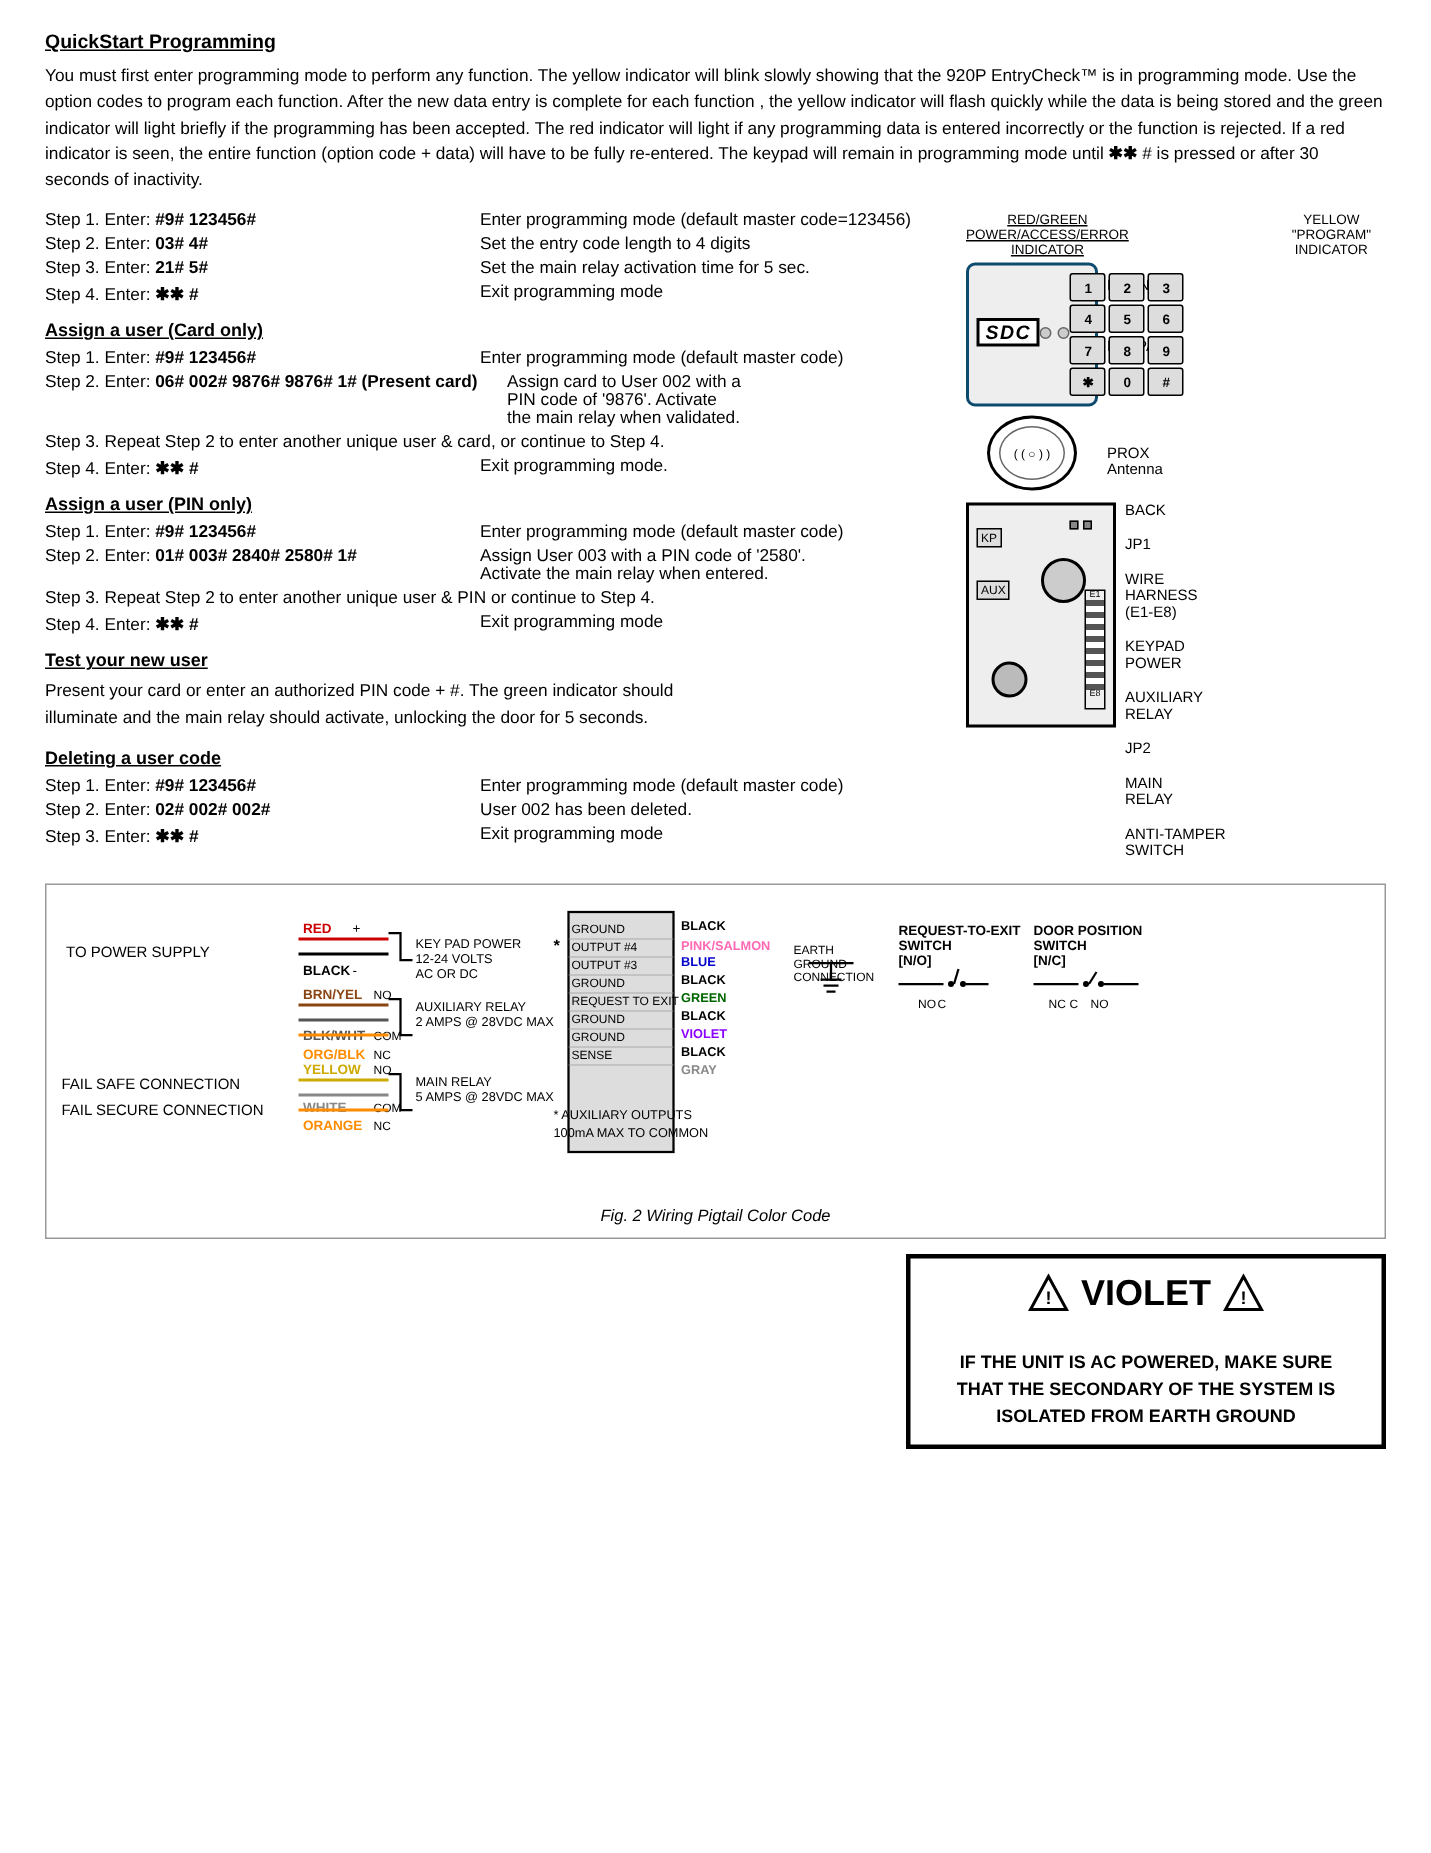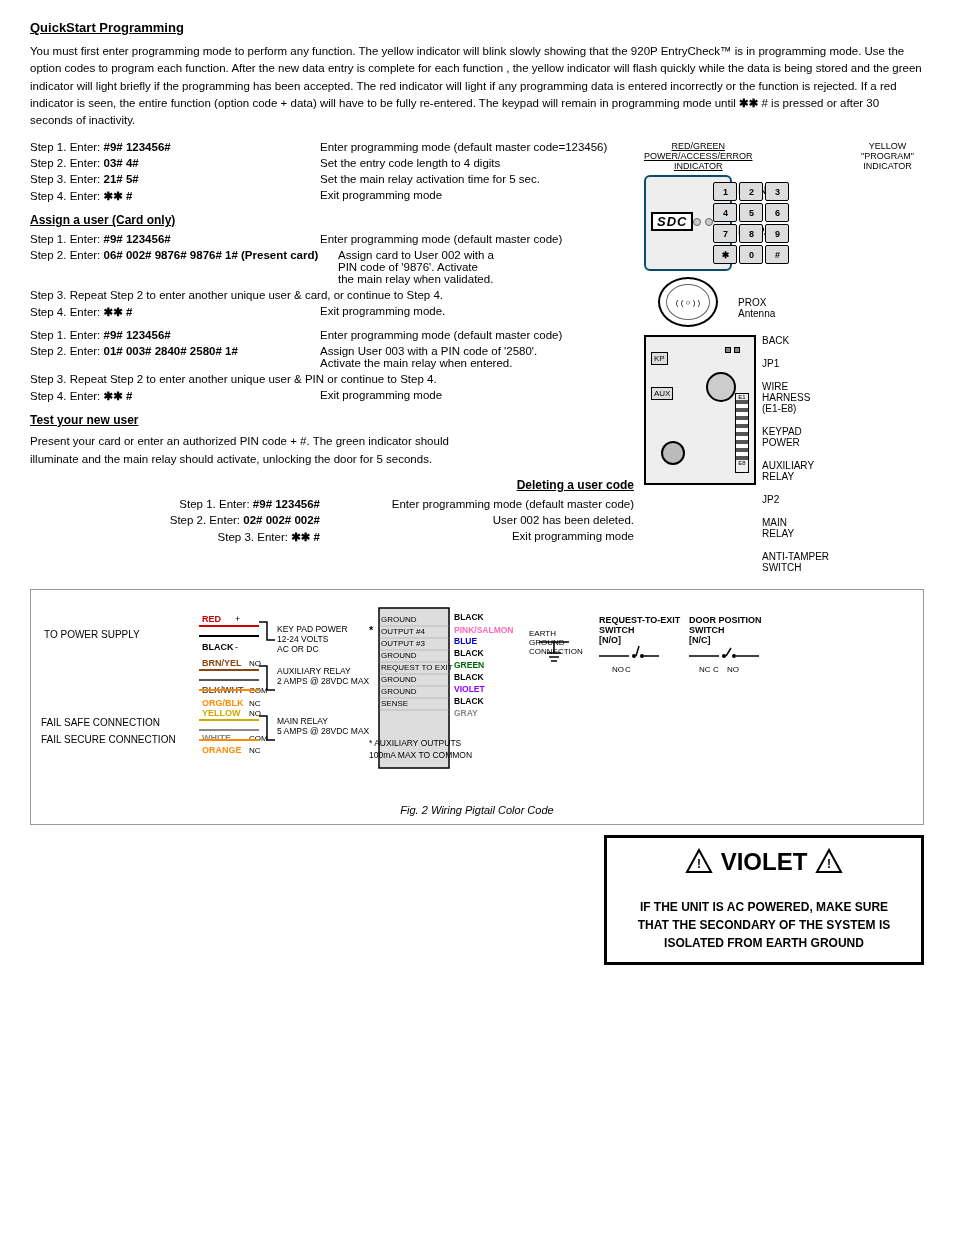--- a/index.html
+++ b/index.html
@@ -118,20 +118,21 @@
         <div class="step-row">
           <div>Step 3. Repeat Step 2 to enter another unique user &amp; card, or continue to Step 4.</div>
         </div>
         <div class="step-row">
           <div class="step-label">Step 4. Enter: <strong> ✱✱  #</strong></div>
           <div class="step-desc">Exit programming mode.</div>
         </div>
       </div>
 
       <div style="margin-top:10px;">
+        <div class="section-title">Assign a user  (PIN only)</div>
         <div class="step-row">
           <div class="step-label">Step 1. Enter: <strong> #9#  123456#</strong></div>
           <div class="step-desc">Enter programming mode (default master code)</div>
         </div>
         <div class="step-row">
           <div class="step-label">Step 2. Enter: <strong> 01#  003# 2840# 2580# 1#</strong></div>
           <div class="step-desc">Assign User 003 with a PIN code of '2580'.<br>Activate the main relay when entered.</div>
         </div>
         <div class="step-row">
           <div>Step 3. Repeat Step 2 to enter another unique user &amp; PIN or continue to Step 4.</div>
@@ -143,21 +144,21 @@
       </div>
 
       <div style="margin-top:10px;">
         <div class="section-title">Test your new user</div>
         <div style="font-size:11.5px; line-height:1.5;">
           Present your card or enter an authorized PIN code + #. The green indicator should<br>
           illuminate and the main relay should activate, unlocking  the door for 5 seconds.
         </div>
       </div>
 
-      <div style="margin-top:10px;text-align:right;">
+      <div style="margin-top:10px;">
         <div class="section-title">Deleting a  user code</div>
         <div class="step-row">
           <div class="step-label">Step 1. Enter: <strong> #9#  123456#</strong></div>
           <div class="step-desc">Enter programming mode (default master code)</div>
         </div>
         <div class="step-row">
           <div class="step-label">Step 2. Enter: <strong> 02#  002# 002#</strong></div>
           <div class="step-desc">User 002 has been deleted.</div>
         </div>
         <div class="step-row">
@@ -212,21 +213,21 @@
         <div style="margin-left:6px; font-size:10px; display:flex; flex-direction:column; gap:30px; padding-top:10px;">
           <div>FRONT</div>
           <div>KEYPAD</div>
           <div style="margin-top:30px;">PROX<br>Antenna</div>
         </div>
       </div>
 
       <div style="display:flex; align-items:flex-start; margin-top:8px;">
         <div style="position:relative;">
 
-          <div style="border:2px solid #000; width:112px; height:150px; background:#eee; position:relative;">
+          <div style="border:2px solid #000; width:100px; height:150px; background:#eee; position:relative;">
 
             <div style="position:absolute; top:10px; right:14px; display:flex; gap:3px;">
               <div style="width:6px; height:6px; border:1px solid #000; background:#888;"></div>
               <div style="width:6px; height:6px; border:1px solid #000; background:#888;"></div>
             </div>
 
             <div style="position:absolute; top:35px; right:18px; width:30px; height:30px; border-radius:50%; border:2px solid #000; background:#ccc;"></div>
 
             <div style="position:absolute; bottom:10px; right:5px; width:14px; height:80px; border:1px solid #000;">
               <div style="font-size:6px; text-align:center;">E1</div>

